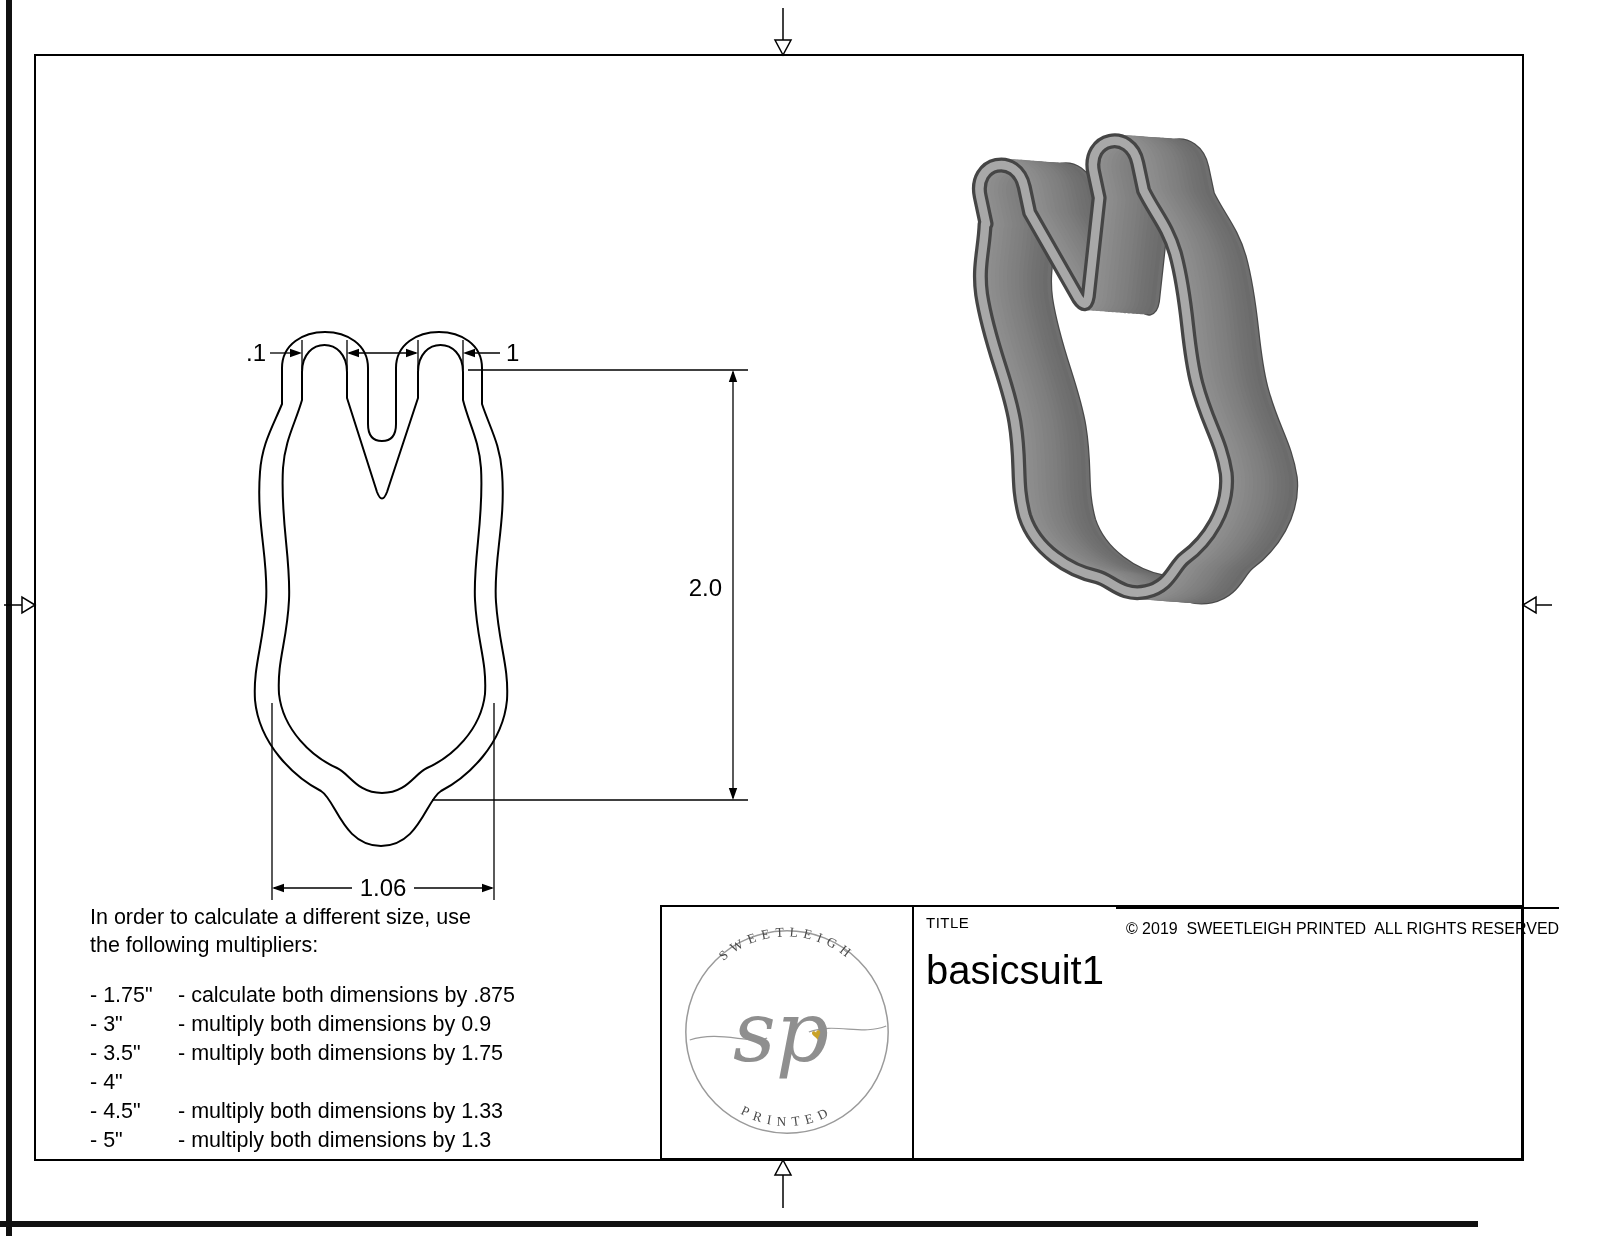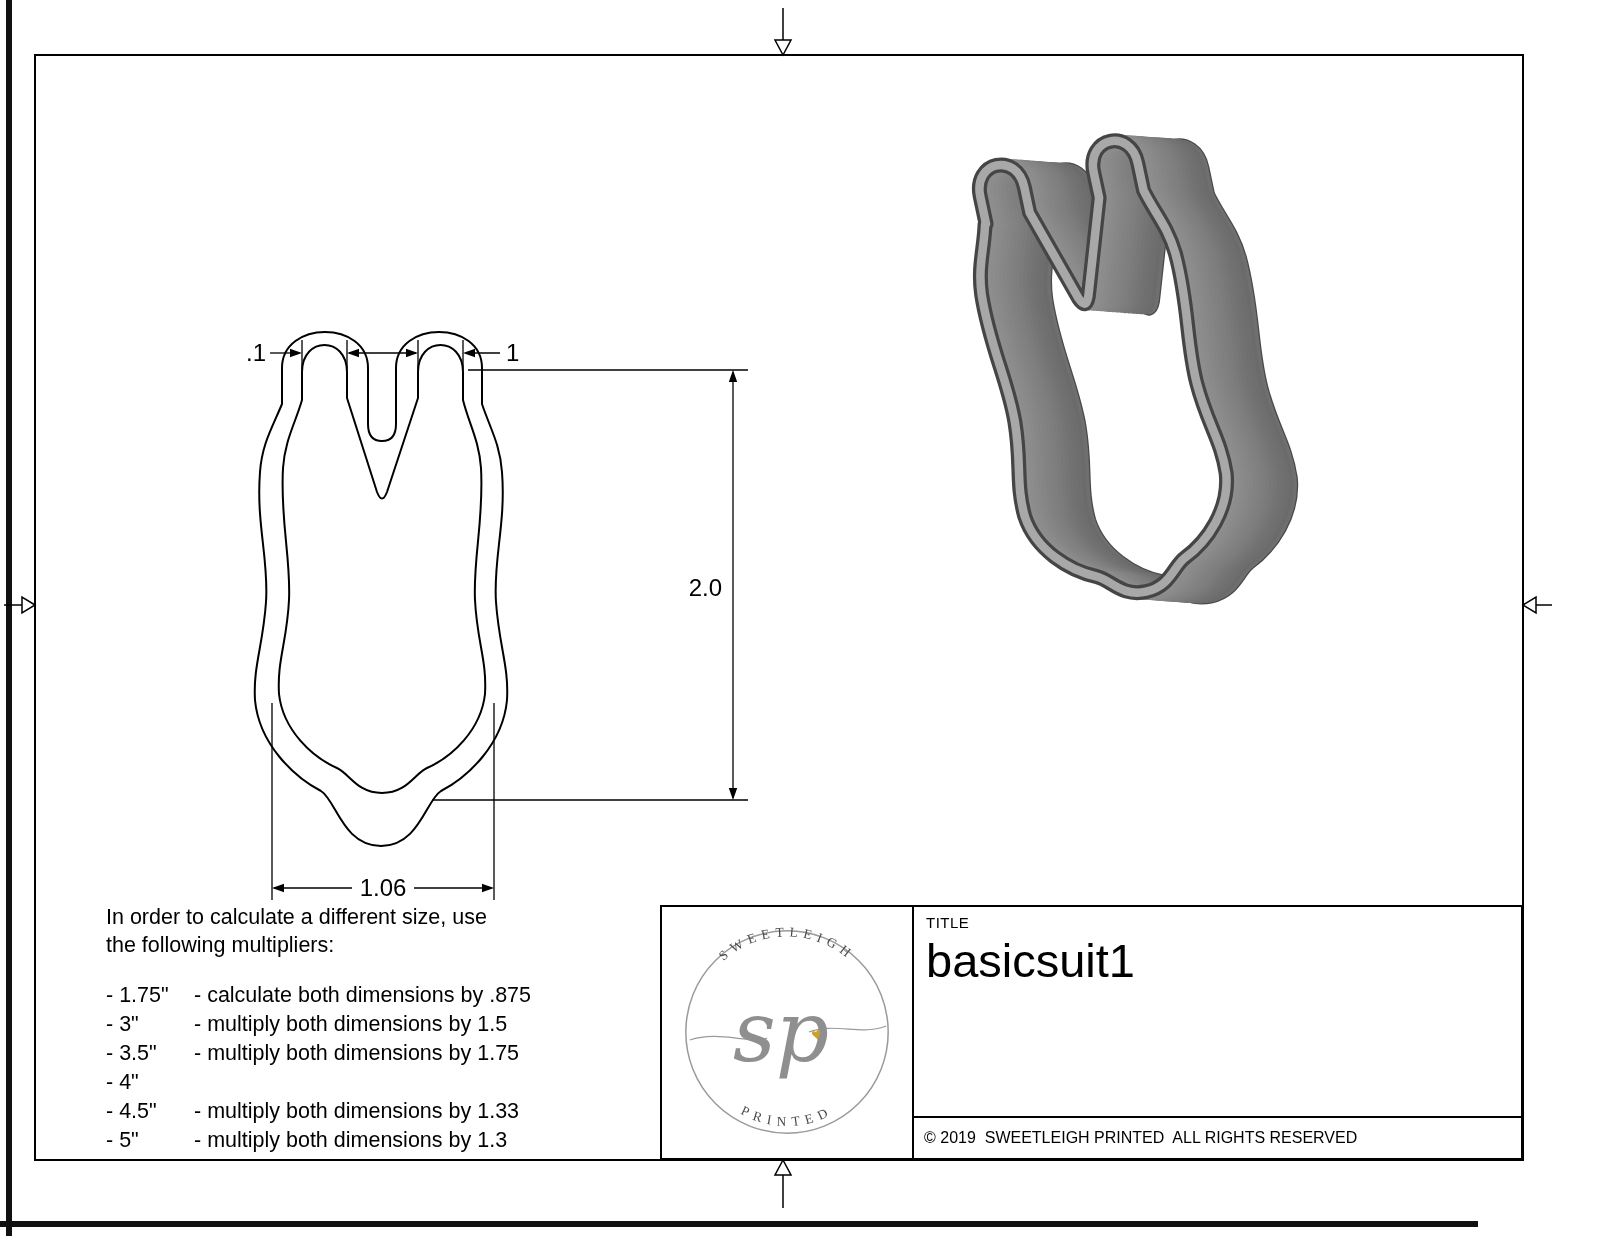--- a/index.html
+++ b/index.html
@@ -4,34 +4,34 @@
 <style>
   html,body{margin:0;padding:0;background:#e8e8e8;}
   .sheet{
     position:relative;width:1600px;height:1236px;background:#ffffff;
     font-family:"Liberation Sans",sans-serif;color:#000;overflow:hidden;
   }
   .edge-strip-left{position:absolute;left:6px;top:0;width:6px;height:1236px;background:#111;}
   .edge-strip-bottom{position:absolute;left:0;top:1221px;width:1478px;height:6px;background:#111;}
   .main-svg{position:absolute;left:0;top:0;}
   
-  .instructions{position:absolute;left:106px;top:903px;width:500px;font-size:21.5px;line-height:28px;}
+  .instructions{position:absolute;left:90px;top:903px;width:500px;font-size:21.5px;line-height:28px;}
   .instructions .intro{margin-bottom:22px;}
   .mrow{display:grid;grid-template-columns:88px 1fr;line-height:29px;}
   
   .title-block{
     position:absolute;left:660px;top:905px;width:863px;height:255px;
     border:2px solid #000;box-sizing:border-box;display:flex;background:#fff;
   }
   .logo-cell{width:252px;border-right:2px solid #000;box-sizing:border-box;
     display:flex;align-items:center;justify-content:center;}
-  .title-col{flex:1;display:flex;flex-direction:column;min-width:0;}
+  .title-col{flex:1;display:flex;min-width:0;}
   .title-main{flex:1;padding:7px 12px;}
   .title-label{font-size:15px;letter-spacing:.5px;}
-  .title-text{font-size:47px;margin-top:2px;}
+  .title-text{font-size:40px;margin-top:17px;}
   .copyright-row{border-top:2px solid #000;height:40px;display:flex;align-items:center;
     padding-left:10px;font-size:16px;}
   .copyright-text{white-space:pre;}
 </style>
 </head>
 <body>
 
 <div class="sheet">
 
   <div class="edge-strip-left"></div>
@@ -153,21 +153,21 @@
     <div class="intro">
       <div>In order to calculate a different size, use</div>
       <div>the following multipliers:</div>
     </div>
     <div class="mrow">
       <span>- 1.75"</span>
       <span>- calculate both dimensions by .875</span>
     </div>
     <div class="mrow">
       <span>- 3"</span>
-      <span>- multiply both dimensions by 1.5</span>
+      <span>- multiply both dimensions by 0.9</span>
     </div>
     <div class="mrow">
       <span>- 3.5"</span>
       <span>- multiply both dimensions by 1.75</span>
     </div>
     <div class="mrow">
       <span>- 4"</span>
     </div>
     <div class="mrow">
       <span>- 4.5"</span>

